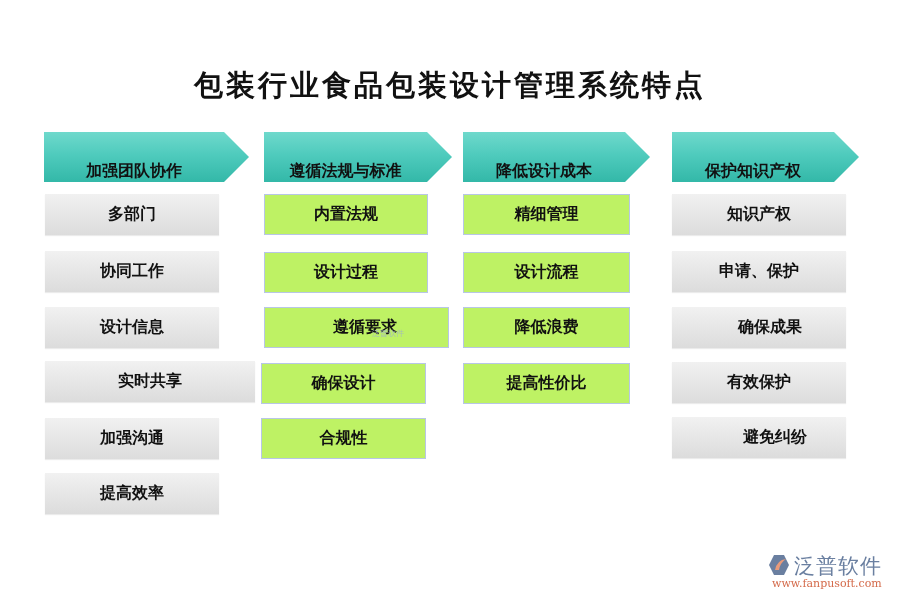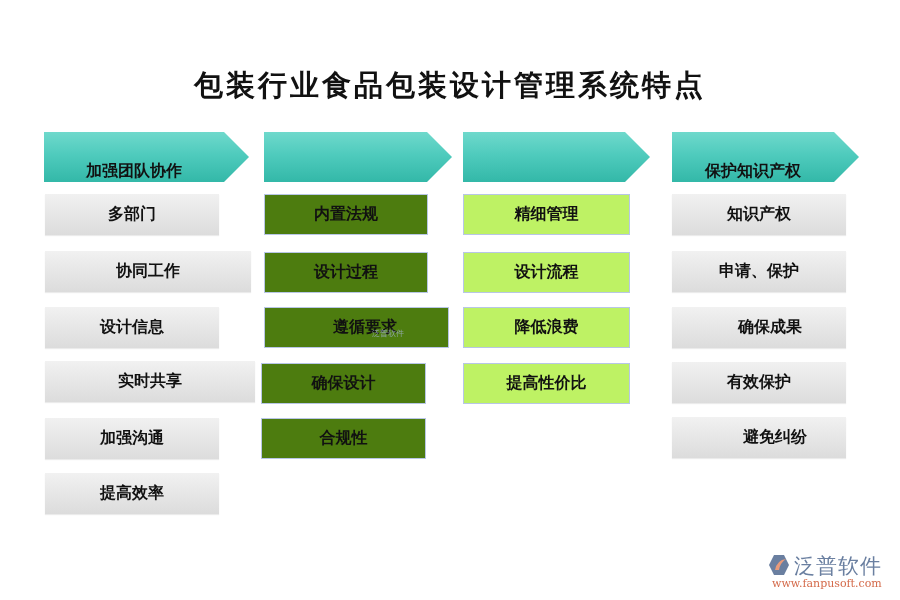--- a/index.html
+++ b/index.html
@@ -10,57 +10,59 @@
   .hdr { position:absolute; top:132px; height:50px; }
   .hdr .shape { position:absolute; left:0; top:0; width:100%; height:100%;
      background:linear-gradient(180deg,#6fd9cc 0%,#4fcbbd 45%,#33b8a8 100%);
      clip-path:polygon(0 0, calc(100% - 25px) 0, 100% 50%, calc(100% - 25px) 100%, 0 100%);
      filter:drop-shadow(0 3px 3px rgba(60,160,150,0.35)); }
   .hdr .lbl { position:absolute; left:0; top:0; width:calc(100% - 25px); height:100%;
      display:flex; align-items:center; justify-content:center; font-size:16px; font-weight:bold; color:#111;margin-top:14px; }
   .box { position:absolute; height:41px; display:flex; align-items:center; justify-content:center;
      font-size:16px; font-weight:bold; color:#111; box-sizing:border-box; }
   .gray { background:linear-gradient(180deg,#f1f1f1 0%,#dcdcdc 100%); box-shadow:0 1px 1px rgba(0,0,0,0.08); }
-  .white { background:#4d7c0f; border:1.5px solid #b8c6e6; }
+  .white { background:#bef264; border:1.5px solid #b8c6e6; }
   .yellow { background:#bef264; border:1.5px solid #b8c6e6; }
   .wm { position:absolute; left:372px; top:328px; font-size:8px; color:#9fb0c8; opacity:0.8; }
   .logo { position:absolute; left:768px; top:552px; width:125px; height:40px; }
   .logo .mark { position:absolute; left:0; top:2px; width:22px; height:22px; }
   .logo .name { position:absolute; left:26px; top:0; font-size:21px; color:#6a7fa0; letter-spacing:1px; }
   .logo .url { position:absolute; left:4px; top:25px; font-size:11px; color:#d46a4a;
      font-family:"DejaVu Serif","Liberation Serif",serif; }
 </style>
 </head>
 <body>
 
 <div class="title">包装行业食品包装设计管理系统特点</div>
 
 <div class="hdr" style="left:44px;width:205px;">
   <div class="shape"></div>
   <div class="lbl">加强团队协作</div>
 </div>
 <div class="box gray" style="left:45px;top:194px;width:174px;">多部门</div>
-<div class="box gray" style="left:45px;top:251px;width:206px;">协同工作</div>
+<div class="box gray" style="left:45px;top:251px;width:174px;">协同工作</div>
 <div class="box gray" style="left:45px;top:307px;width:174px;">设计信息</div>
 <div class="box gray" style="left:45px;top:361px;width:210px;">实时共享</div>
 <div class="box gray" style="left:45px;top:418px;width:174px;">加强沟通</div>
 <div class="box gray" style="left:45px;top:473px;width:174px;">提高效率</div>
 
 <div class="hdr" style="left:264px;width:188px;">
   <div class="shape"></div>
+  <div class="lbl">遵循法规与标准</div>
 </div>
 <div class="box white" style="left:264px;top:194px;width:164px;">内置法规</div>
 <div class="box white" style="left:264px;top:252px;width:164px;">设计过程</div>
 <div class="box white" style="left:264px;top:307px;width:185px;padding-left:17px;">遵循要求</div>
 <div class="box white" style="left:261px;top:363px;width:165px;">确保设计</div>
 <div class="box white" style="left:261px;top:418px;width:165px;">合规性</div>
 <div class="wm">泛普软件</div>
 
 <div class="hdr" style="left:463px;width:187px;">
   <div class="shape"></div>
+  <div class="lbl">降低设计成本</div>
 </div>
 <div class="box yellow" style="left:463px;top:194px;width:167px;">精细管理</div>
 <div class="box yellow" style="left:463px;top:252px;width:167px;">设计流程</div>
 <div class="box yellow" style="left:463px;top:307px;width:167px;">降低浪费</div>
 <div class="box yellow" style="left:463px;top:363px;width:167px;">提高性价比</div>
 
 <div class="hdr" style="left:672px;width:187px;">
   <div class="shape"></div>
   <div class="lbl">保护知识产权</div>
 </div>

